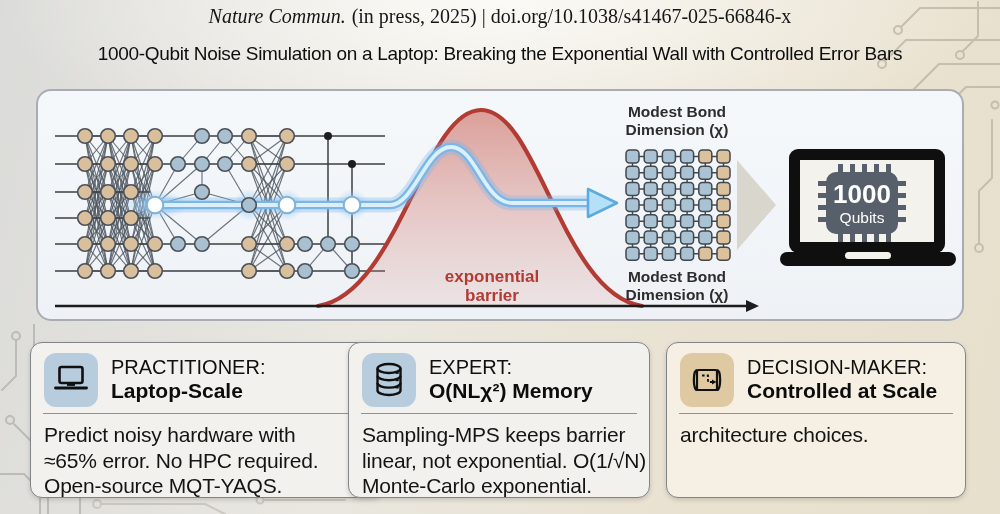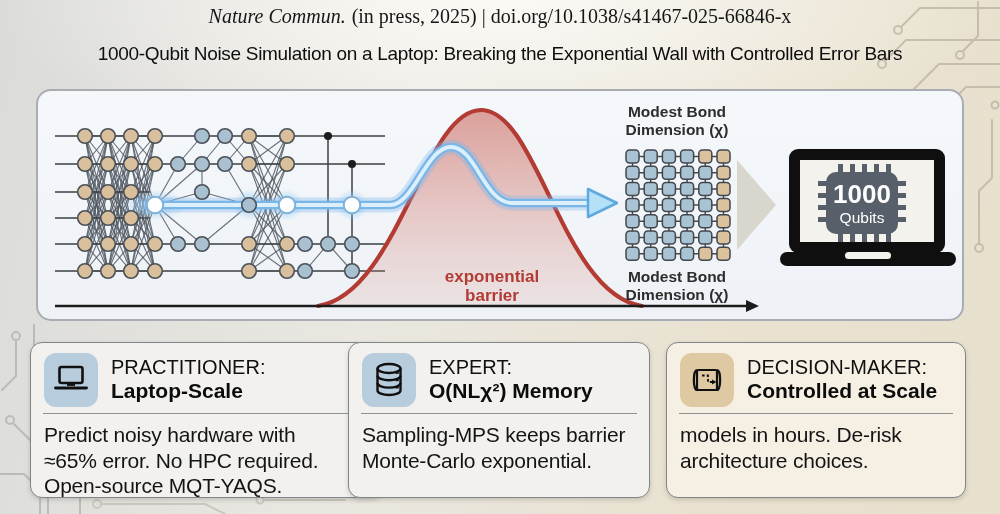--- a/index.html
+++ b/index.html
@@ -484,20 +484,21 @@
         </svg>
       </div>
       <div class="card-titles">
         <span class="role">EXPERT:</span>
         <span class="subtitle">O(NLχ²) Memory</span>
       </div>
     </div>
     <div class="card-div"></div>
     <div class="card-body">
       <div>Sampling-MPS keeps barrier</div>
+      <div>linear, not exponential. O(1/√N)</div>
       <div>Monte-Carlo exponential.</div>
     </div>
   </div>
 
   <div class="card c3">
     <div class="card-head">
       <div class="tile" style="background: rgb(223, 201, 163);">
         <svg width="36" height="34" viewBox="0 0 36 34">
           <g fill="none" stroke="#101010" stroke-width="2.2">
             <rect x="8" y="7" width="20" height="20" rx="1.5"></rect>
@@ -508,18 +509,17 @@
           <polygon points="23,16.5 27.5,19 23,21.5" fill="#101010"></polygon>
         </svg>
       </div>
       <div class="card-titles">
         <span class="role">DECISION-MAKER:</span>
         <span class="subtitle">Controlled at Scale</span>
       </div>
     </div>
     <div class="card-div"></div>
     <div class="card-body">
-      <div>models in hours. De-risk</div>
       <div>architecture choices.</div>
     </div>
   </div>
 
 </div>
 
 </body></html>

